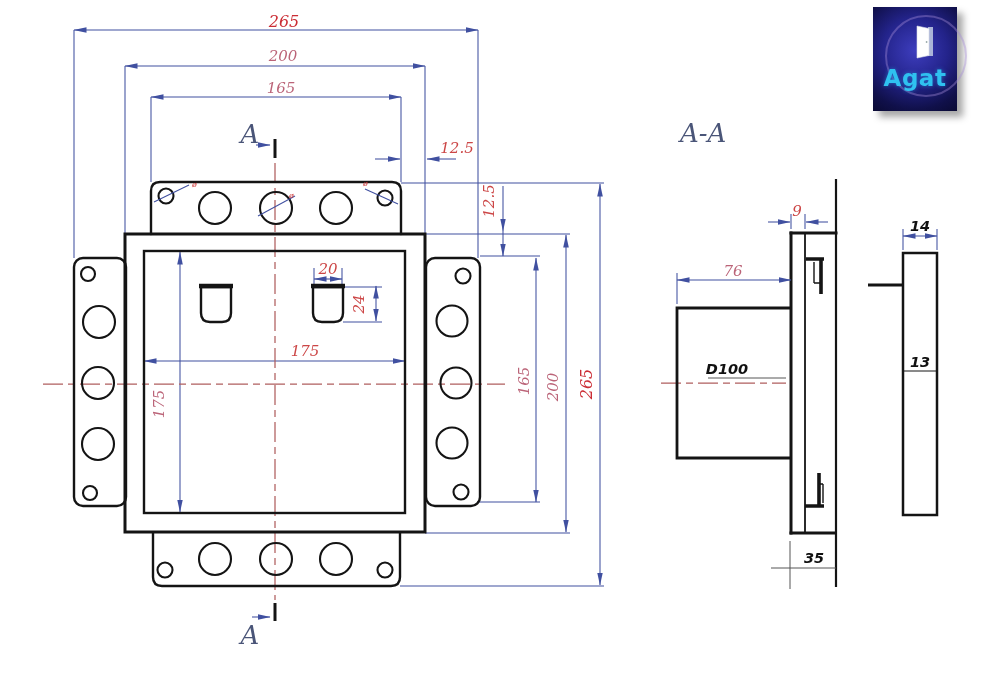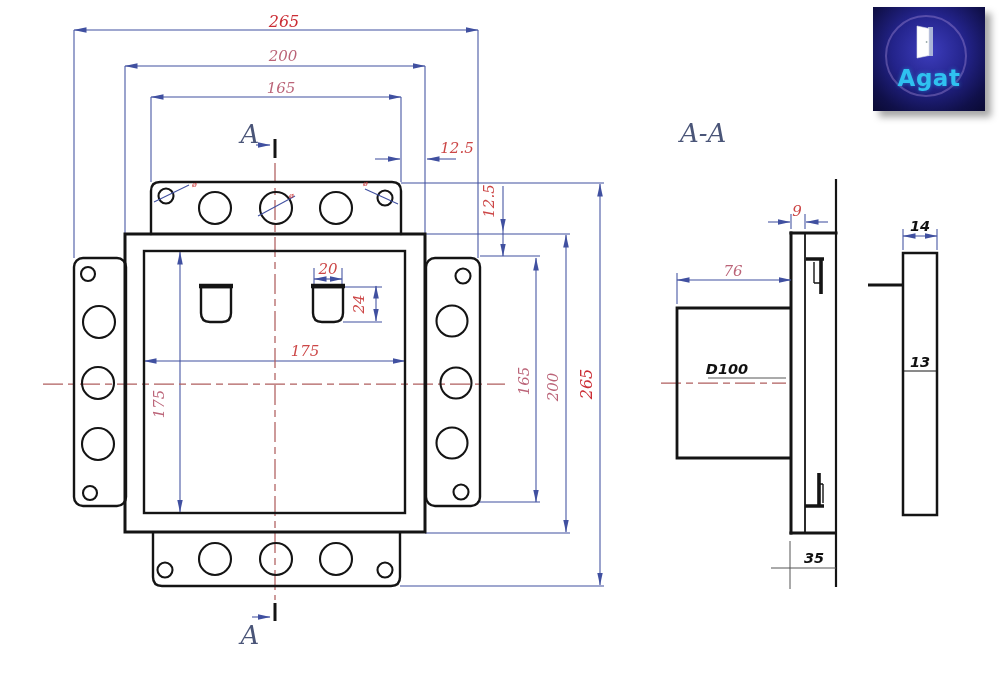--- a/index.html
+++ b/index.html
@@ -19,21 +19,21 @@
   text{font-family:"DejaVu Serif", serif;}
   .t-red{fill:#cb2d35;font-style:italic;font-size:16px;}
   .t-mid{fill:#cc4646;font-style:italic;font-size:15px;}
   .t-pink{fill:#bb6478;font-style:italic;font-size:15px;}
   .t-tiny{fill:#cc3333;font-style:italic;font-size:8px;}
   .t-blk{fill:#111;font-weight:bold;font-style:italic;font-size:14.5px;
          font-family:"DejaVu Sans", sans-serif;}
   .t-blue{fill:#4a5578;font-style:italic;font-size:26px;}
 
   
-  .logo{position:absolute;left:865px;top:7px;width:112px;height:104px;
+  .logo{position:absolute;left:865px;top:7px;width:84px;height:104px;
         background:radial-gradient(circle at 50% 42%, #3d3dbd 0%, #23238a 45%, #10104a 80%, #0a0a33 100%);
         box-shadow:6px 6px 7px rgba(0,0,0,0.35);}
   .logo-ring{position:absolute;left:12px;top:8px;width:78px;height:78px;border-radius:50%;
              border:2px solid rgba(165,140,215,0.40);}
   .logo-door{position:absolute;left:41px;top:18px;width:24px;height:34px;}
   .logo-brand{position:absolute;left:0;right:0;top:58px;text-align:center;
               color:#2fc1f0;font-family:"DejaVu Sans", sans-serif;font-weight:bold;
               font-size:23px;letter-spacing:0.5px;text-shadow:0 0 4px rgba(40,160,230,.6);}
 </style>
 </head>

